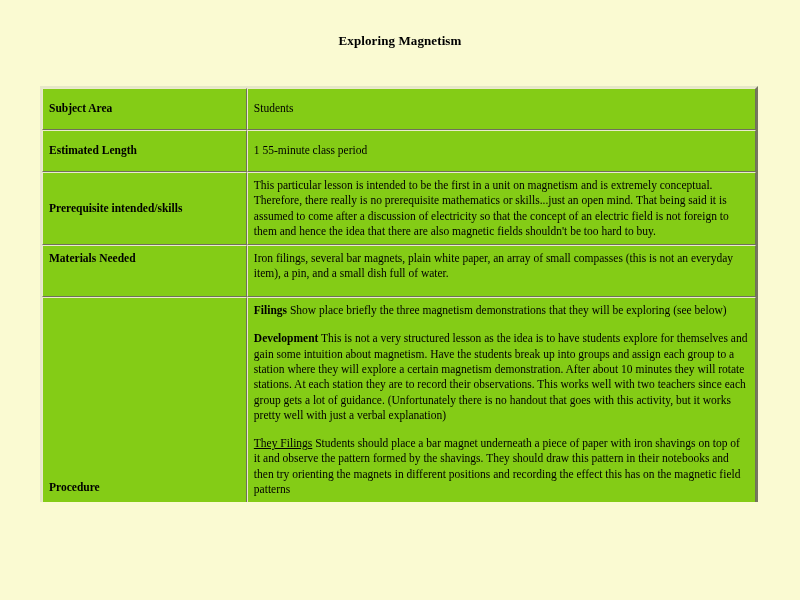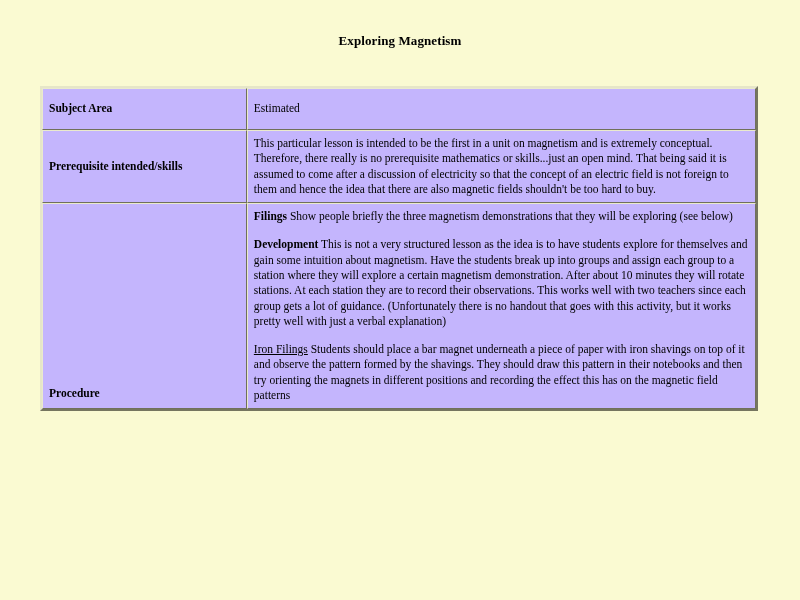--- a/index.html
+++ b/index.html
@@ -58,21 +58,21 @@
   }
 
   table.lesson td {
     border: 1px outset #dcdcb4;
     border-top-color: #eaeacd;
     border-left-color: #eaeacd;
     border-right-color: #c4c4a0;
     border-bottom-color: #c4c4a0;
     padding: 5px 6px 5px 6px;
     vertical-align: top;
-    background: #c4b5fd;
+    background: #84cc16;
   }
 
   td.label-cell {
     width: 193px;
     font-weight: bold;
     white-space: nowrap;
   }
 
   td.value-cell {
     width: 511px;
@@ -115,47 +115,55 @@
 <div class="page">
 
   <h1 class="doc-title">Exploring Magnetism</h1>
 
   <div class="table-wrap">
     <table class="lesson">
       <tbody>
 
         <tr class="vcenter r-subject">
           <td class="label-cell">Subject Area</td>
-          <td class="value-cell">Estimated</td>
+          <td class="value-cell">Students</td>
         </tr>
 
 
+        <tr class="vcenter r-length">
+          <td class="label-cell">Estimated Length</td>
+          <td class="value-cell">1 55-minute class period</td>
+        </tr>
 
         <tr class="vcenter r-prereq">
           <td class="label-cell">Prerequisite intended/skills</td>
           <td class="value-cell">This particular lesson is intended to be the first in a unit on magnetism and is extremely conceptual. Therefore, there really is no prerequisite mathematics or skills...just an open mind. That being said it is assumed to come after a discussion of electricity so that the concept of an electric field is not foreign to them and hence the idea that there are also magnetic fields shouldn't be too hard to buy.</td>
         </tr>
 
 
 
+        <tr class="vtop r-materials">
+          <td class="label-cell">Materials Needed</td>
+          <td class="value-cell">Iron filings, several bar magnets, plain white paper, an array of small compasses (this is not an everyday item), a pin, and a small dish full of water.</td>
+        </tr>
 
         <tr class="procedure-row">
           <td class="label-cell">Procedure</td>
           <td class="value-cell">
 
             <p class="proc-block">
-              <span class="proc-head-bold">Filings</span><span> Show people briefly the three magnetism demonstrations that they will be exploring (see below)</span>
+              <span class="proc-head-bold">Filings</span><span> Show place briefly the three magnetism demonstrations that they will be exploring (see below)</span>
             </p>
 
             <p class="proc-block">
               <span class="proc-head-bold">Development</span><span> This is not a very structured lesson as the idea is to have students explore for themselves and gain some intuition about magnetism. Have the students break up into groups and assign each group to a station where they will explore a certain magnetism demonstration. After about 10 minutes they will rotate stations. At each station they are to record their observations. This works well with two teachers since each group gets a lot of guidance. (Unfortunately there is no handout that goes with this activity, but it works pretty well with just a verbal explanation)</span>
             </p>
 
             <p class="proc-block">
-              <span class="proc-head-underline">Iron Filings</span><span> Students should place a bar magnet underneath a piece of paper with iron shavings on top of it  and observe the pattern formed by the shavings. They should draw this pattern in their notebooks and then try orienting the magnets in different positions and recording the effect this has on the magnetic field patterns</span>
+              <span class="proc-head-underline">They Filings</span><span> Students should place a bar magnet underneath a piece of paper with iron shavings on top of it  and observe the pattern formed by the shavings. They should draw this pattern in their notebooks and then try orienting the magnets in different positions and recording the effect this has on the magnetic field patterns</span>
             </p>
 
           </td>
         </tr>
 
       </tbody>
     </table>
   </div>
 
 </div>

